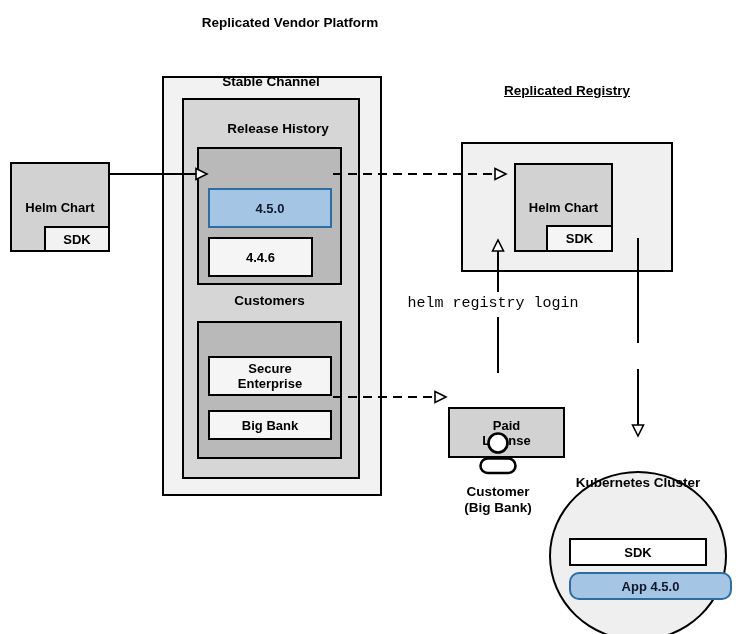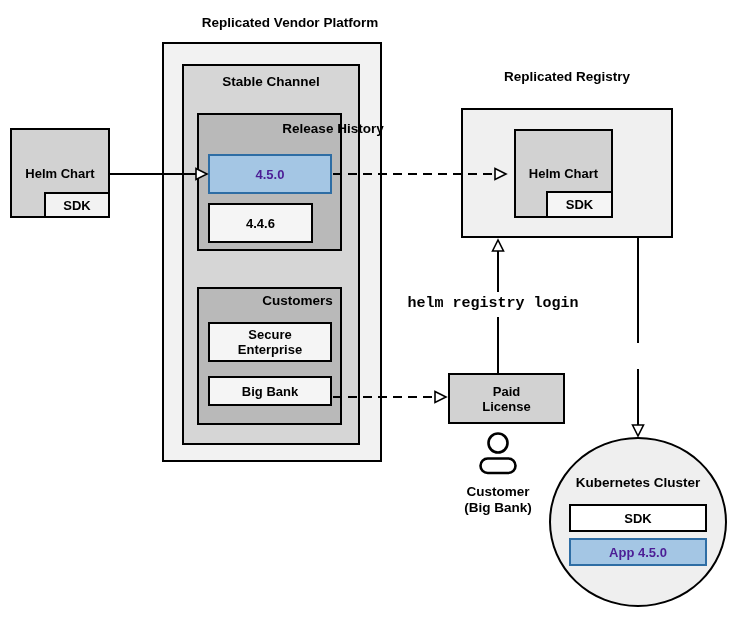--- a/index.html
+++ b/index.html
@@ -15,88 +15,89 @@
     position:absolute;
     box-sizing:border-box;
     border:2px solid #000;
     display:flex;
     align-items:center;
     justify-content:center;
     text-align:center;
     font-weight:bold;
     font-size:13px;
     line-height:15px;
+    margin-top:34px;
   }
   .container{
     align-items:flex-start;        
     justify-content:center;
   }
   .lbl{
     position:absolute;
     text-align:center;
     font-weight:bold;
     font-size:13.5px;
     line-height:16px;
   }
   .mono{
     font-family:"Liberation Mono","DejaVu Sans Mono",monospace;
     font-size:15px;
-    font-weight:bold;
+    font-weight:normal;
     white-space:nowrap;
   }
   .blue-box{
     background:#A4C6E4;
     border-color:#2E6DA4;
-    color:#4c1d95;
+    color:#0f172a;
   }
   .wrap-narrow{display:inline-block;width:78px;}
   svg.overlay{
     position:absolute;left:0;top:0;
     pointer-events:none;
   }
 </style>
 </head>
 <body>
 
 <div id="canvas">
 
   <div class="lbl" style="left:180px;top:15px;width:220px;">Replicated Vendor Platform</div>
   <div class="box container" style="left:162px;top:42px;width:220px;height:420px;background:#F2F2F2;"></div>
 
   <div class="box container" style="left:182px;top:64px;width:178px;height:381px;background:#D6D6D6;"></div>
   <div class="lbl" style="left:182px;top:74px;width:178px;">Stable Channel</div>
 
   <div class="box container" style="left:197px;top:113px;width:145px;height:138px;background:#B9B9B9;"></div>
-  <div class="lbl" style="left:208px;top:121px;width:162px;padding-left:44px;">Release History</div>
+  <div class="lbl" style="left:197px;top:121px;width:162px;">Release History</div>
 
   <div class="box blue-box" style="left:208px;top:154px;width:124px;height:40px;">
     <span>4.5.0</span>
   </div>
   <div class="box" style="left:208px;top:203px;width:105px;height:40px;background:#F5F5F5;">
     <span>4.4.6</span>
   </div>
 
   <div class="box container" style="left:197px;top:287px;width:145px;height:138px;background:#B9B9B9;"></div>
-  <div class="lbl" style="left:197px;top:293px;width:145px;margin-left:28px;">Customers</div>
+  <div class="lbl" style="left:197px;top:293px;width:145px;">Customers</div>
 
   <div class="box" style="left:208px;top:322px;width:124px;height:40px;background:#F5F5F5;">
     <span class="wrap-narrow">Secure Enterprise</span>
   </div>
   <div class="box" style="left:208px;top:376px;width:124px;height:30px;background:#F5F5F5;">
     <span>Big Bank</span>
   </div>
 
   <div class="box" style="left:10px;top:128px;width:100px;height:90px;background:#D2D2D2;">
     <span>Helm Chart</span>
   </div>
   <div class="box" style="left:44px;top:192px;width:66px;height:26px;background:#F2F2F2;">
     <span>SDK</span>
   </div>
 
-  <div class="lbl" style="left:461px;top:69px;width:212px;">Replicated Registry</div>
+  <div class="lbl" style="left:461px;top:83px;width:212px;text-decoration:underline;">Replicated Registry</div>
   <div class="box container" style="left:461px;top:108px;width:212px;height:130px;background:#F0F0F0;"></div>
   <div class="box" style="left:514px;top:129px;width:99px;height:89px;background:#D2D2D2;">
     <span>Helm Chart</span>
   </div>
   <div class="box" style="left:546px;top:191px;width:67px;height:27px;background:#F5F5F5;">
     <span>SDK</span>
   </div>
 
   <div class="box" style="left:448px;top:373px;width:117px;height:51px;background:#D2D2D2;">
     <span class="wrap-narrow" style="width:58px;">Paid License</span>
@@ -107,21 +108,21 @@
     <div>(Big Bank)</div>
   </div>
 
   <div class="lbl mono" style="left:393px;top:296px;width:200px;">helm registry login</div>
 
   <div class="box container" style="left:549px;top:437px;width:178px;height:170px;background:#EFEFEF;border-radius:50%;"></div>
   <div class="lbl" style="left:549px;top:475px;width:178px;">Kubernetes Cluster</div>
   <div class="box" style="left:569px;top:504px;width:138px;height:28px;background:#FFFFFF;">
     <span>SDK</span>
   </div>
-  <div class="box blue-box" style="left:569px;top:538px;width:138px;height:28px;">
+  <div class="box blue-box" style="left:569px;top:538px;width:163px;height:28px;border-radius:10px;">
     <span>App 4.5.0</span>
   </div>
 
   <svg class="overlay" width="747" height="634" viewBox="0 0 747 634">
 
     <g>
       <line x1="110" y1="174" x2="197" y2="174" stroke="#000" stroke-width="2"></line>
       <path d="M196,168.5 L207,174 L196,179.5 Z" fill="#fff" stroke="#000" stroke-width="1.6"></path>
     </g>
 

